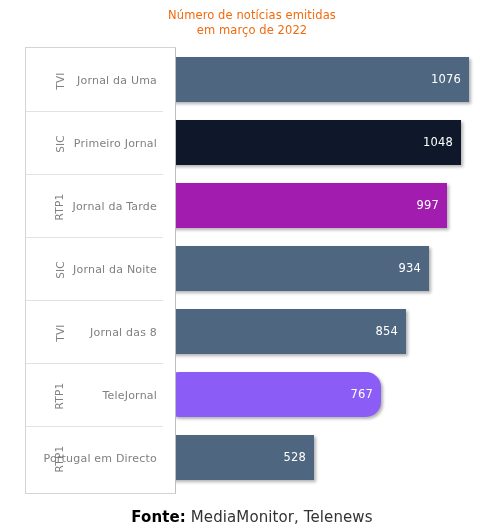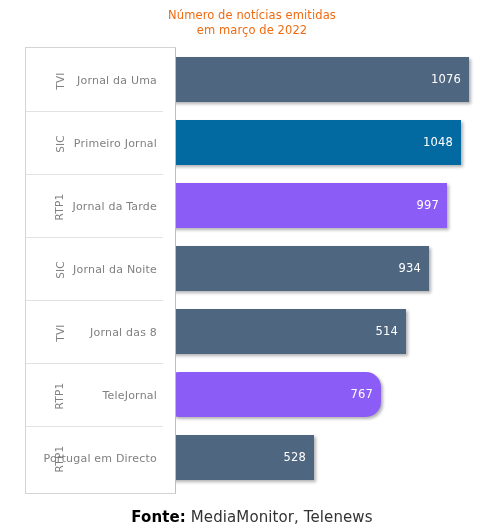--- a/index.html
+++ b/index.html
@@ -218,37 +218,37 @@
         </div>
       </div>
 
     <div id="bars-region">
         <div class="bar-row" style="top: 1px;">
           <div class="bar" style="width: 305px; background: rgb(79, 102, 128);">
             <div class="bar-value">1076</div>
           </div>
         </div>
         <div class="bar-row" style="top: 64px;">
-          <div class="bar" style="width: 297px; background: #0369a1;">
+          <div class="bar" style="width: 297px; background: #0f172a;">
             <div class="bar-value">1048</div>
           </div>
         </div>
         <div class="bar-row" style="top: 127px;">
-          <div class="bar" style="width: 283px; background: #8b5cf6;">
+          <div class="bar" style="width: 283px; background: #a21caf;">
             <div class="bar-value">997</div>
           </div>
         </div>
         <div class="bar-row" style="top: 190px;">
           <div class="bar" style="width: 265px; background: rgb(79, 102, 128);">
             <div class="bar-value">934</div>
           </div>
         </div>
         <div class="bar-row" style="top: 253px;">
           <div class="bar" style="width: 242px; background: rgb(79, 102, 128);">
-            <div class="bar-value">514</div>
+            <div class="bar-value">854</div>
           </div>
         </div>
         <div class="bar-row" style="top: 316px;">
           <div class="bar" style="width: 217px; background: #8b5cf6; border-radius: 15px;">
             <div class="bar-value">767</div>
           </div>
         </div>
         <div class="bar-row" style="top: 379px;">
           <div class="bar" style="width: 150px; background: rgb(79, 102, 128);">
             <div class="bar-value">528</div>

